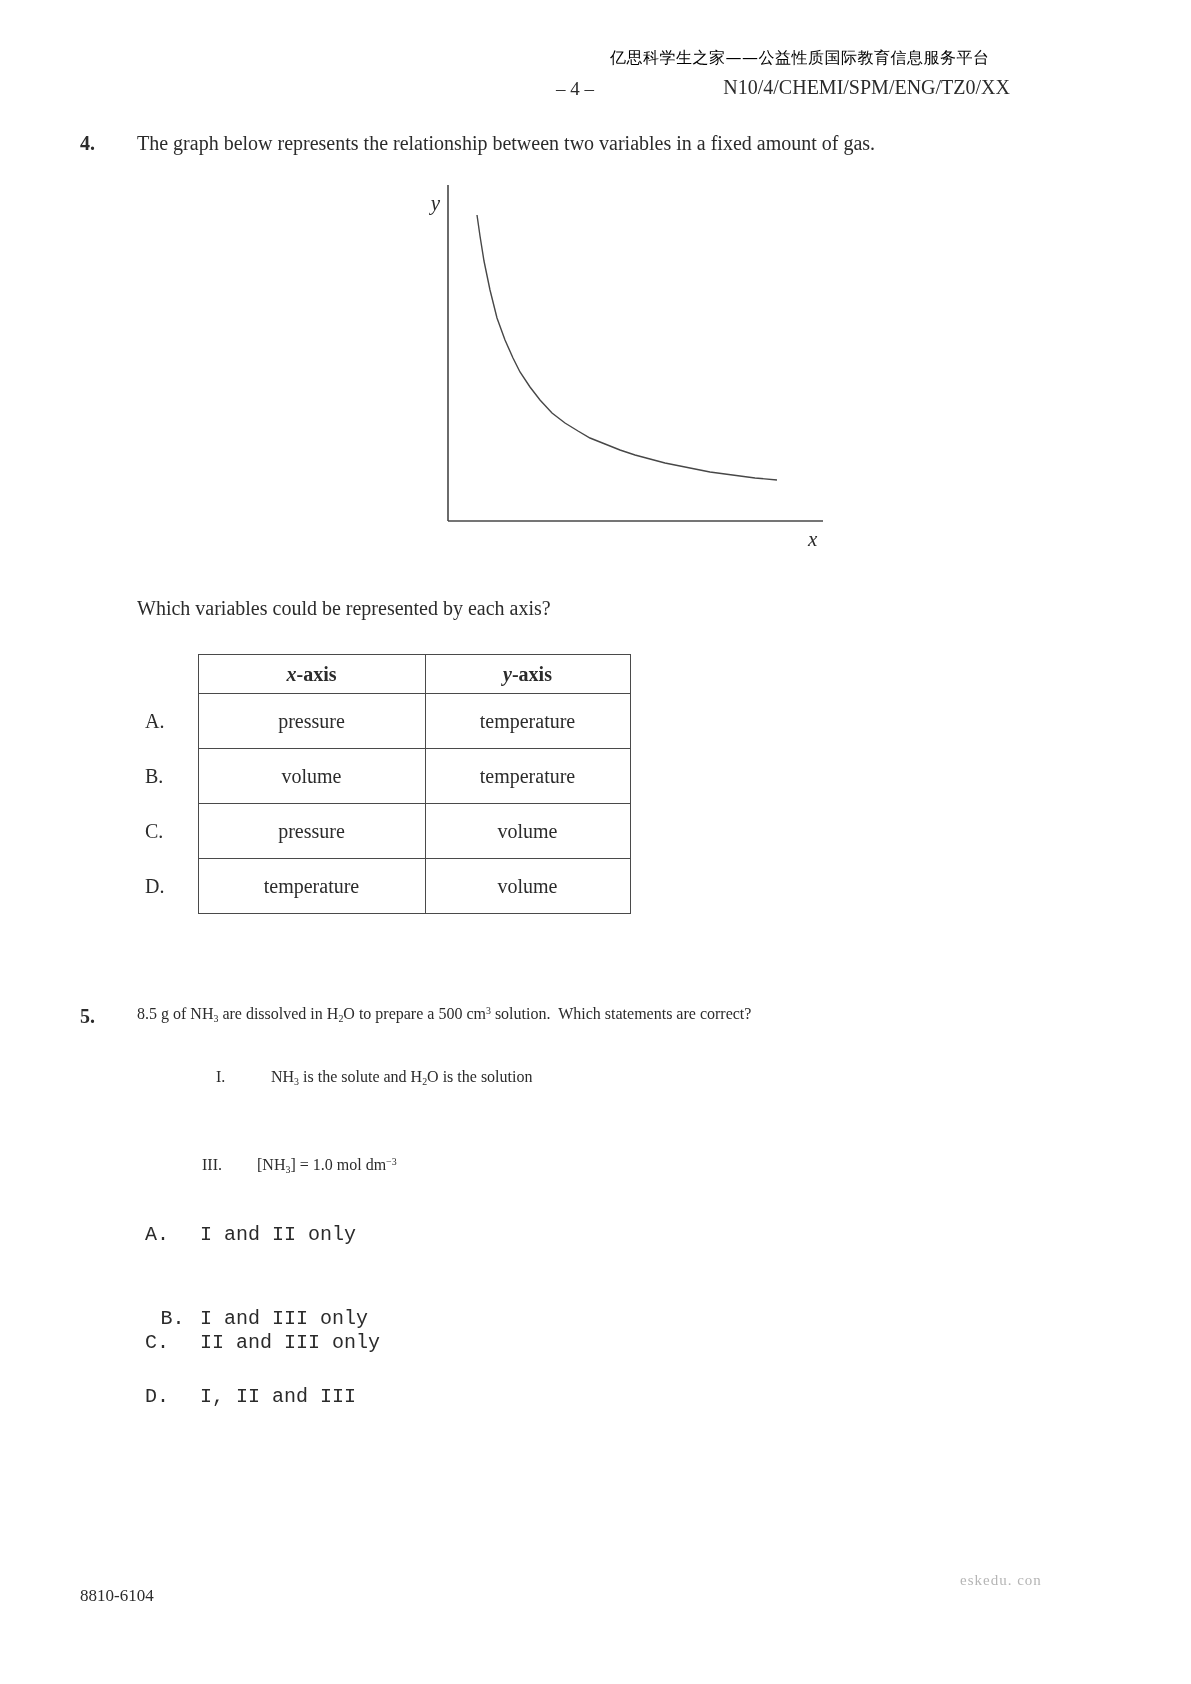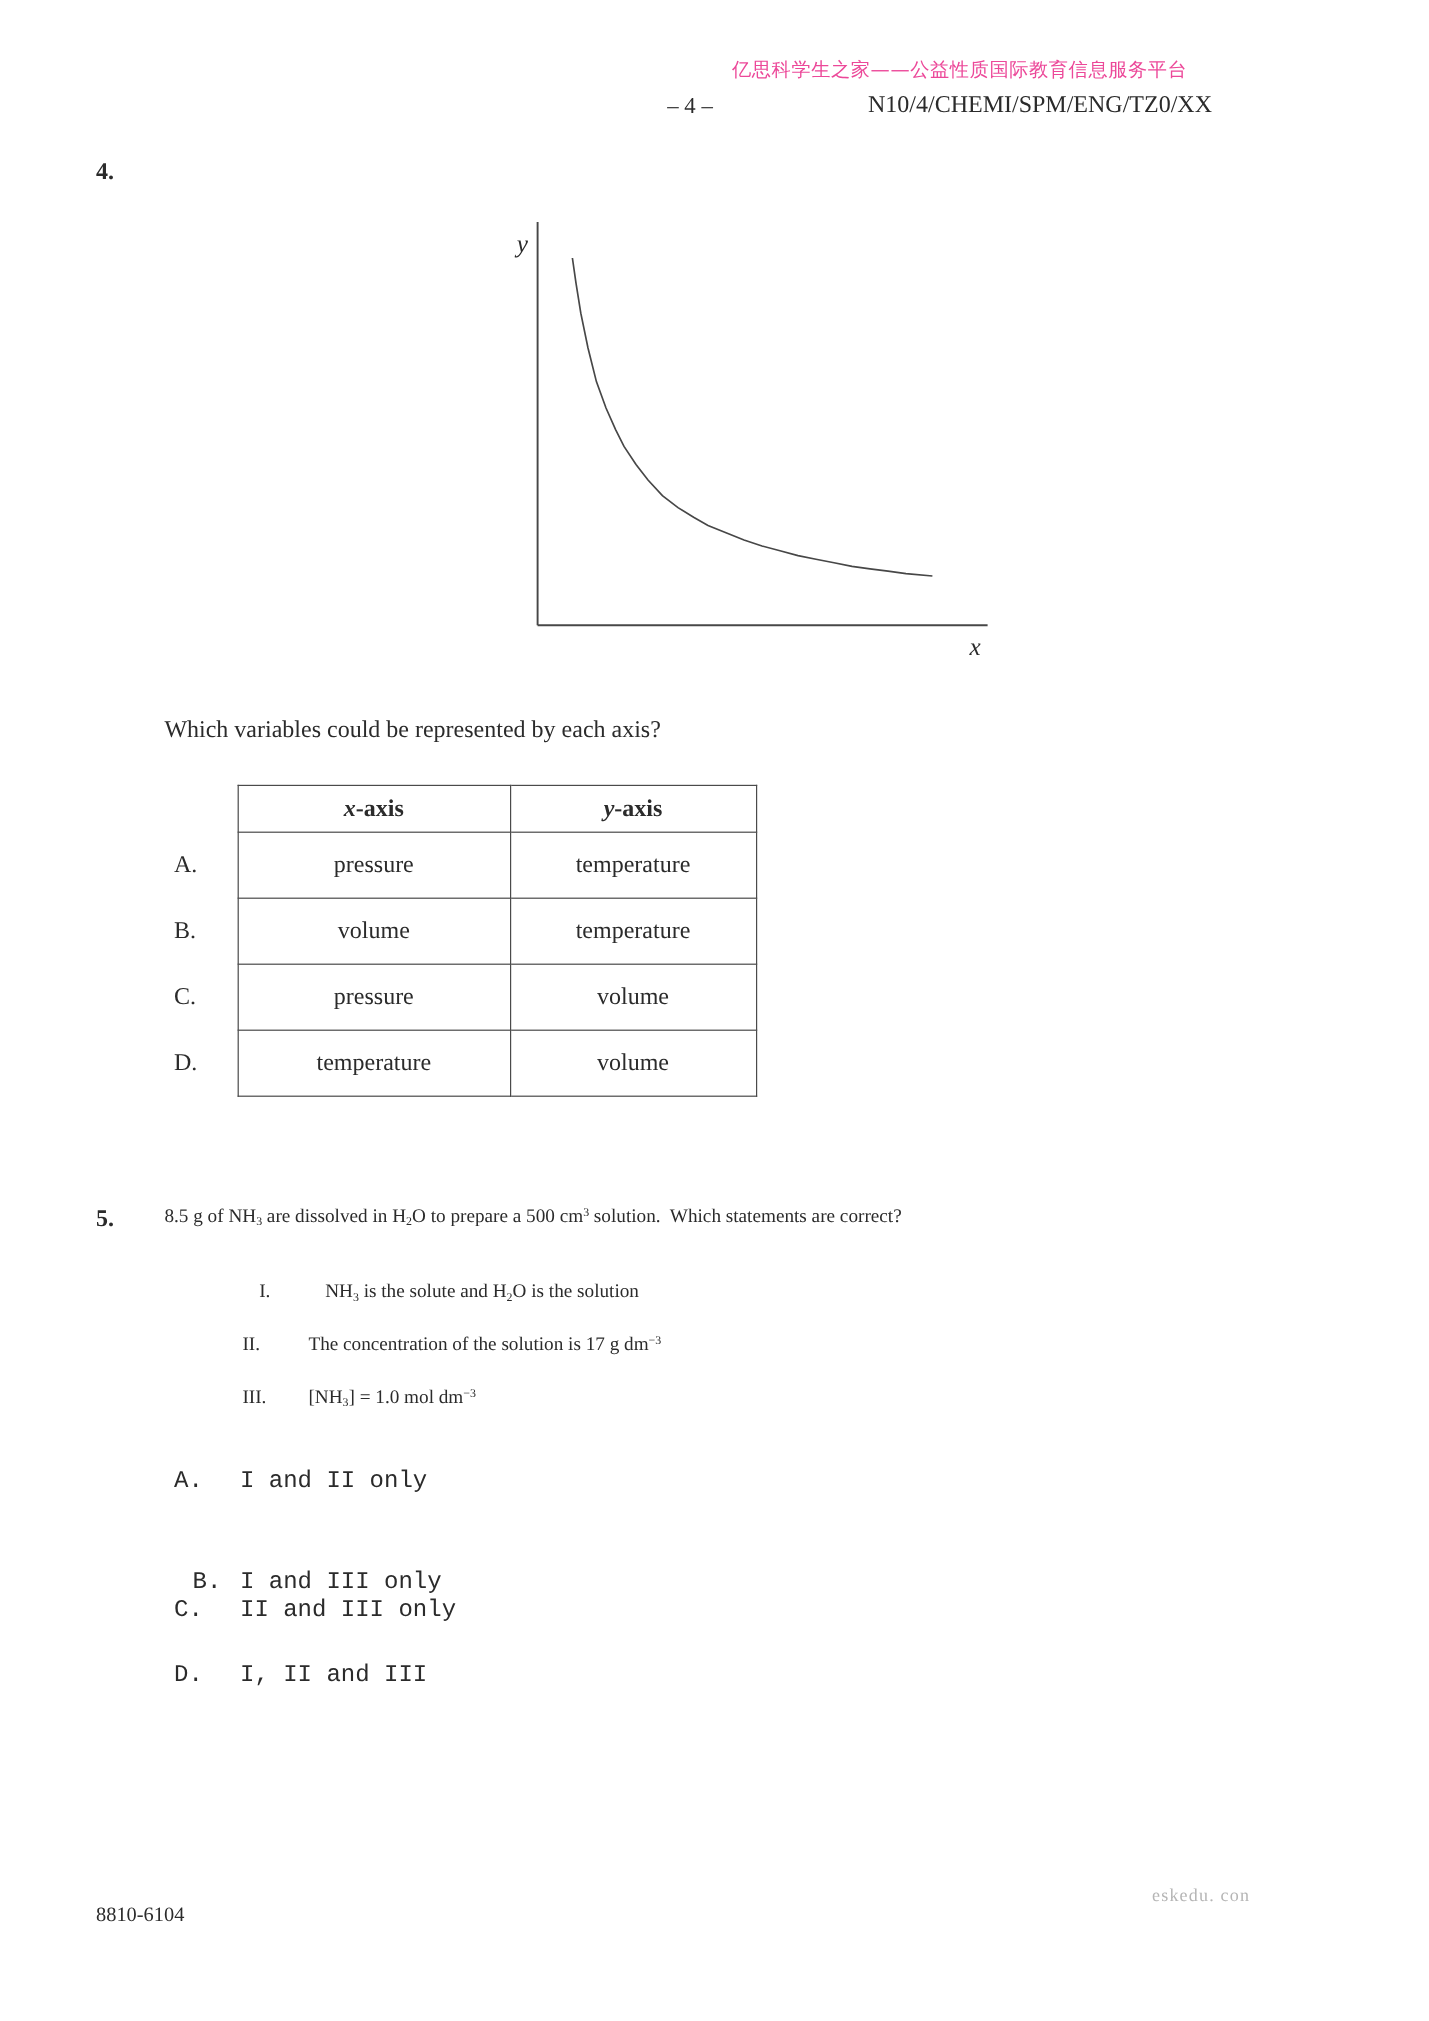--- a/index.html
+++ b/index.html
@@ -6,21 +6,21 @@
   html,body { background:#ffffff; }
   .page {
     position:relative; width:1191px; height:1684px; background:#ffffff;
     font-family:"Liberation Serif", serif; color:#2b2b2b; overflow:hidden;
   }
   .abs { position:absolute; }
 
   
   .cn-watermark {
     top:48px; left:610px; width:345px; text-align:center;
-    font-family:"DejaVu Sans", sans-serif; font-size:16px; color:#ec4899;
+    font-family:"DejaVu Sans", sans-serif; font-size:16px; color:#000000;
     letter-spacing:0.5px; white-space:nowrap;
   }
   .page-number { top:78px; left:556px; font-size:19px; color:#2b2b2b; }
   .paper-code  { top:76px; left:720px; width:290px; text-align:right; font-size:20px; }
 
   
   .qnum { font-weight:bold; font-size:20px; }
   .qtext { font-size:20px; }
 
   
@@ -60,20 +60,21 @@
 </head>
 <body>
 
 <div class="page">
 
   <div class="abs cn-watermark">亿思科学生之家——公益性质国际教育信息服务平台</div>
   <div class="abs page-number">– 4 –</div>
   <div class="abs paper-code">N10/4/CHEMI/SPM/ENG/TZ0/XX</div>
 
   <div class="abs qnum" style="top:132px; left:80px;">4.</div>
+  <div class="abs qtext" style="top:132px; left:137px; width:980px;">The graph below represents the relationship between two variables in a fixed amount of gas.</div>
 
   <svg class="abs graph" style="top:170px; left:390px;" width="450" height="385" viewBox="0 0 450 385">
     <line x1="58" y1="15" x2="58" y2="351" stroke-width="1.6"></line>
     <line x1="58" y1="351" x2="433" y2="351" stroke-width="1.6"></line>
     <path stroke-width="1.4" d="M87,45 L90,66 L94,91 L100,120 L107,148 L115,170 L123,188 L130,202 L140,217 L150,230
          L162,243 L175,253 L188,261 L200,268 L215,274 L230,280 L245,285 L260,289 L275,293
          L290,296 L305,299 L320,302 L335,304 L350,306 L365,308 L387,310"></path>
     <text x="50" y="40" text-anchor="end">y</text>
     <text x="418" y="376">x</text>
   </svg>
@@ -111,23 +112,20 @@
     </table>
 
   <div class="abs qnum" style="top:1005px; left:80px;">5.</div>
   <div class="abs richline" style="top:1005px; left:137px;">
     <span>8.5 g of NH</span><sub>3</sub><span> are dissolved in H</span><sub>2</sub><span>O to prepare a 500 cm</span><sup>3</sup><span> solution.&nbsp; Which statements are correct?</span>
   </div>
 
   <div class="abs richline stmt" style="top:1068px; left:216px;">
     <span class="rn">I.</span><span>NH</span><sub>3</sub><span> is the solute and H</span><sub>2</sub><span>O is the solution</span><sup></sup><span></span>
   </div>
-  <div class="abs richline stmt" style="top:1112px; left:202px;">
-    <span class="rn">II.</span><span>The concentration of the solution is 17 g dm</span><sub></sub><span></span><sub></sub><span></span><sup>−3</sup><span></span>
-  </div>
   <div class="abs richline stmt" style="top:1156px; left:202px;">
     <span class="rn">III.</span><span>[NH</span><sub>3</sub><span>] = 1.0 mol dm</span><sub></sub><span></span><sup>−3</sup><span></span>
   </div>
 
   <div class="abs opt" style="top:1223px; left:145px;">
     <span class="letter">A.</span><span>I and II only</span>
   </div>
   <div class="abs opt" style="top:1307px; left:145px;text-align:center;">
     <span class="letter">B.</span><span>I and III only</span>
   </div>

